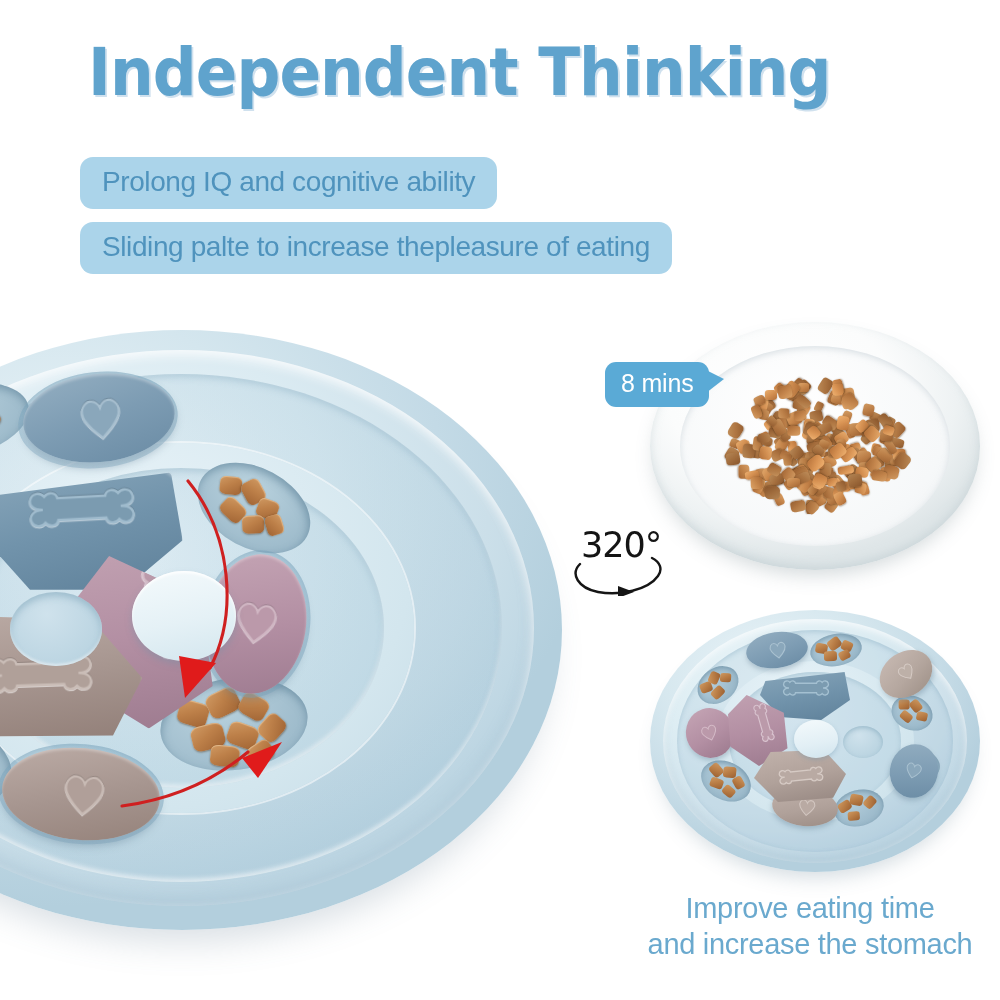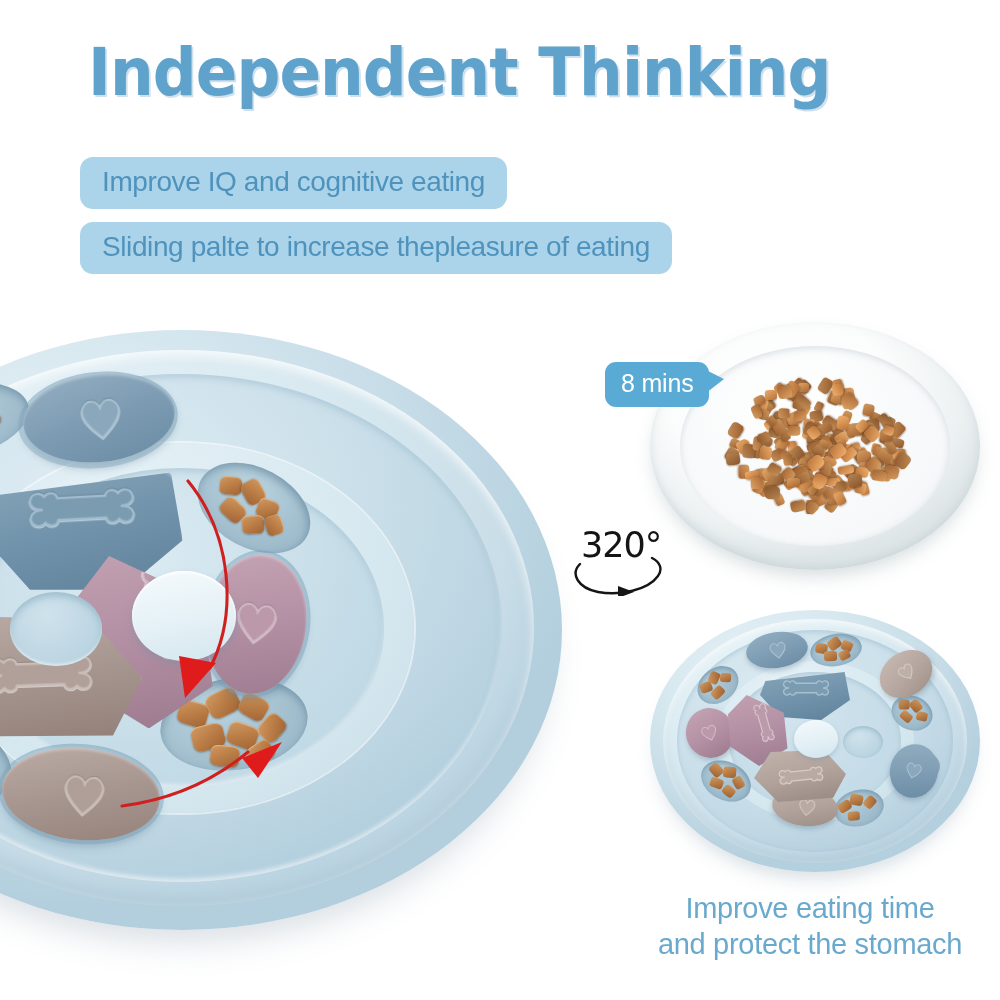--- a/index.html
+++ b/index.html
@@ -323,21 +323,21 @@
   }
   #caption div { display: block; }
 </style>
 </head>
 <body>
 
 <div id="page">
 
   <div id="headline">Independent Thinking</div>
 
-  <div class="pill" id="pill-1">Improve IQ and cognitive eating</div>
+  <div class="pill" id="pill-1">Prolong IQ and cognitive ability</div>
   <div class="pill" id="pill-2">Sliding palte to increase thepleasure of eating</div>
 
   <div id="main-feeder">
 
     <div class="disc-rim-edge"></div>
     <div class="disc-rim"></div>
     <div class="disc-body"></div>
     <div class="disc-inner-face"></div>
 
     <div class="ring-groove-outer"></div>
@@ -788,16 +788,16 @@
     <div class="sf-hub"></div>
   </div>
 
   <div class="bubble" id="bubble-2mins">
     <span>8 mins</span>
     <span class="tail"></span>
   </div>
 
   <div id="caption">
     <div>Improve eating time</div>
-    <div>and protect the stomach</div>
+    <div>and increase the stomach</div>
   </div>
 
 </div>
 
 </body></html>

